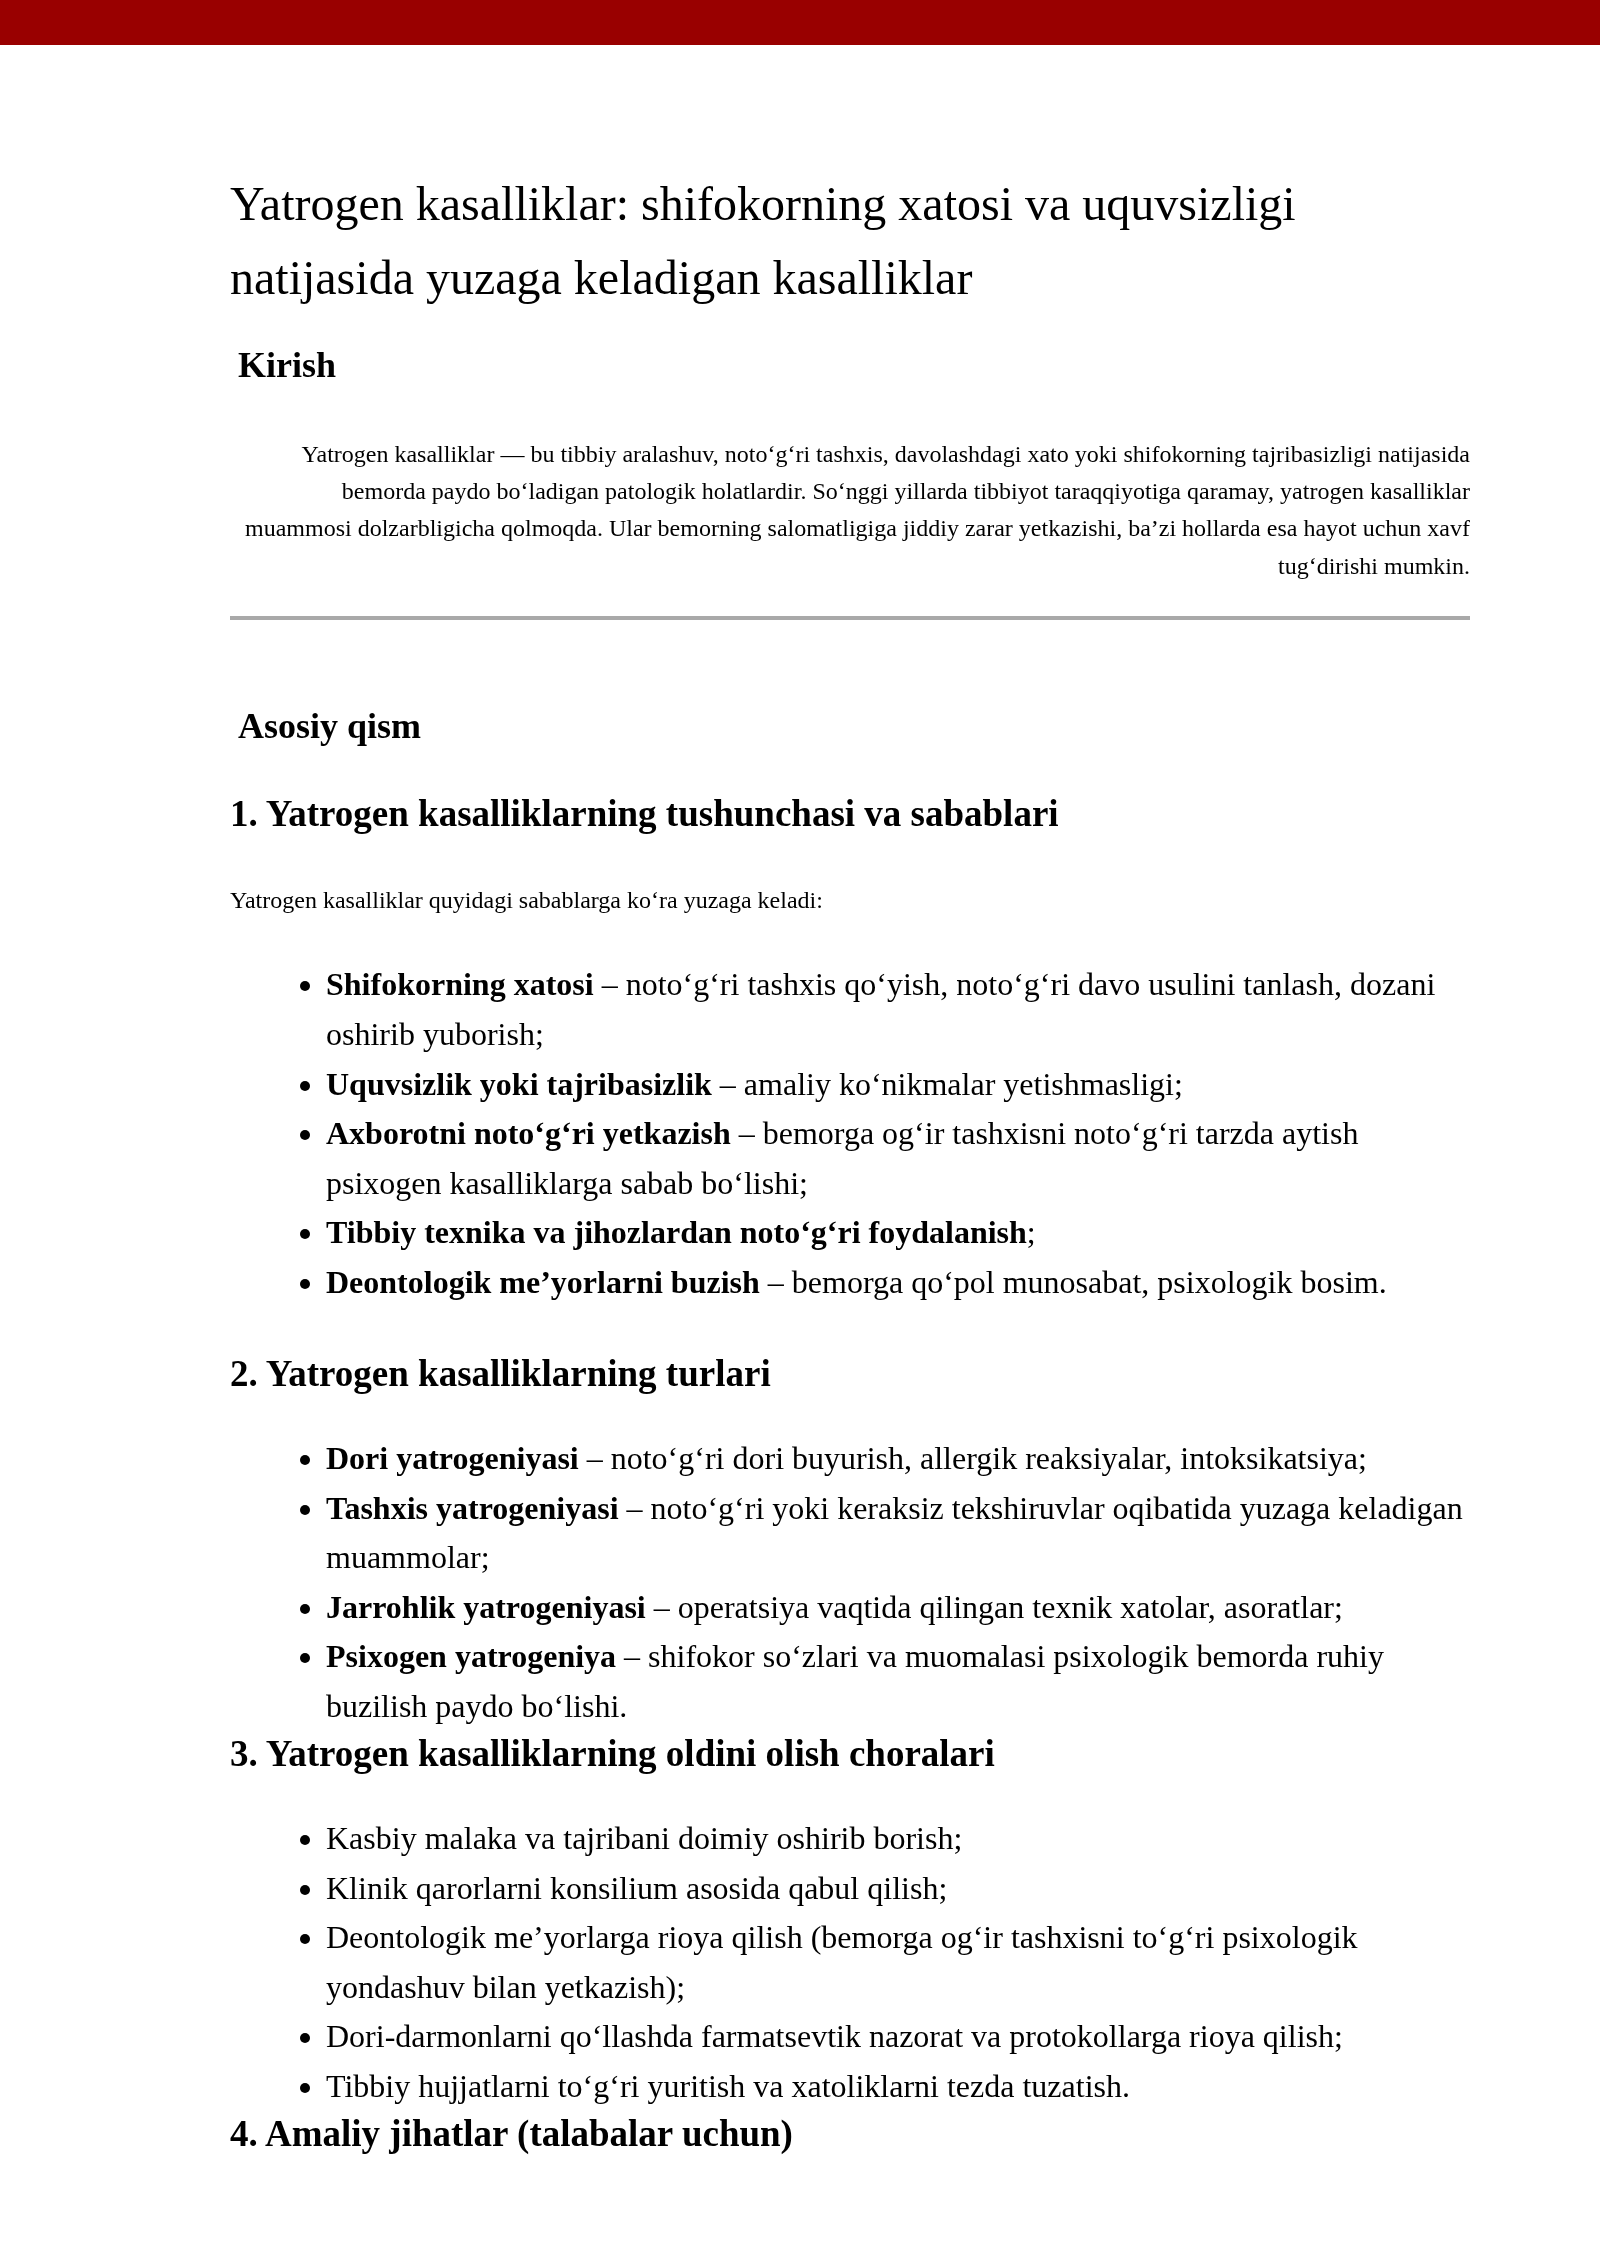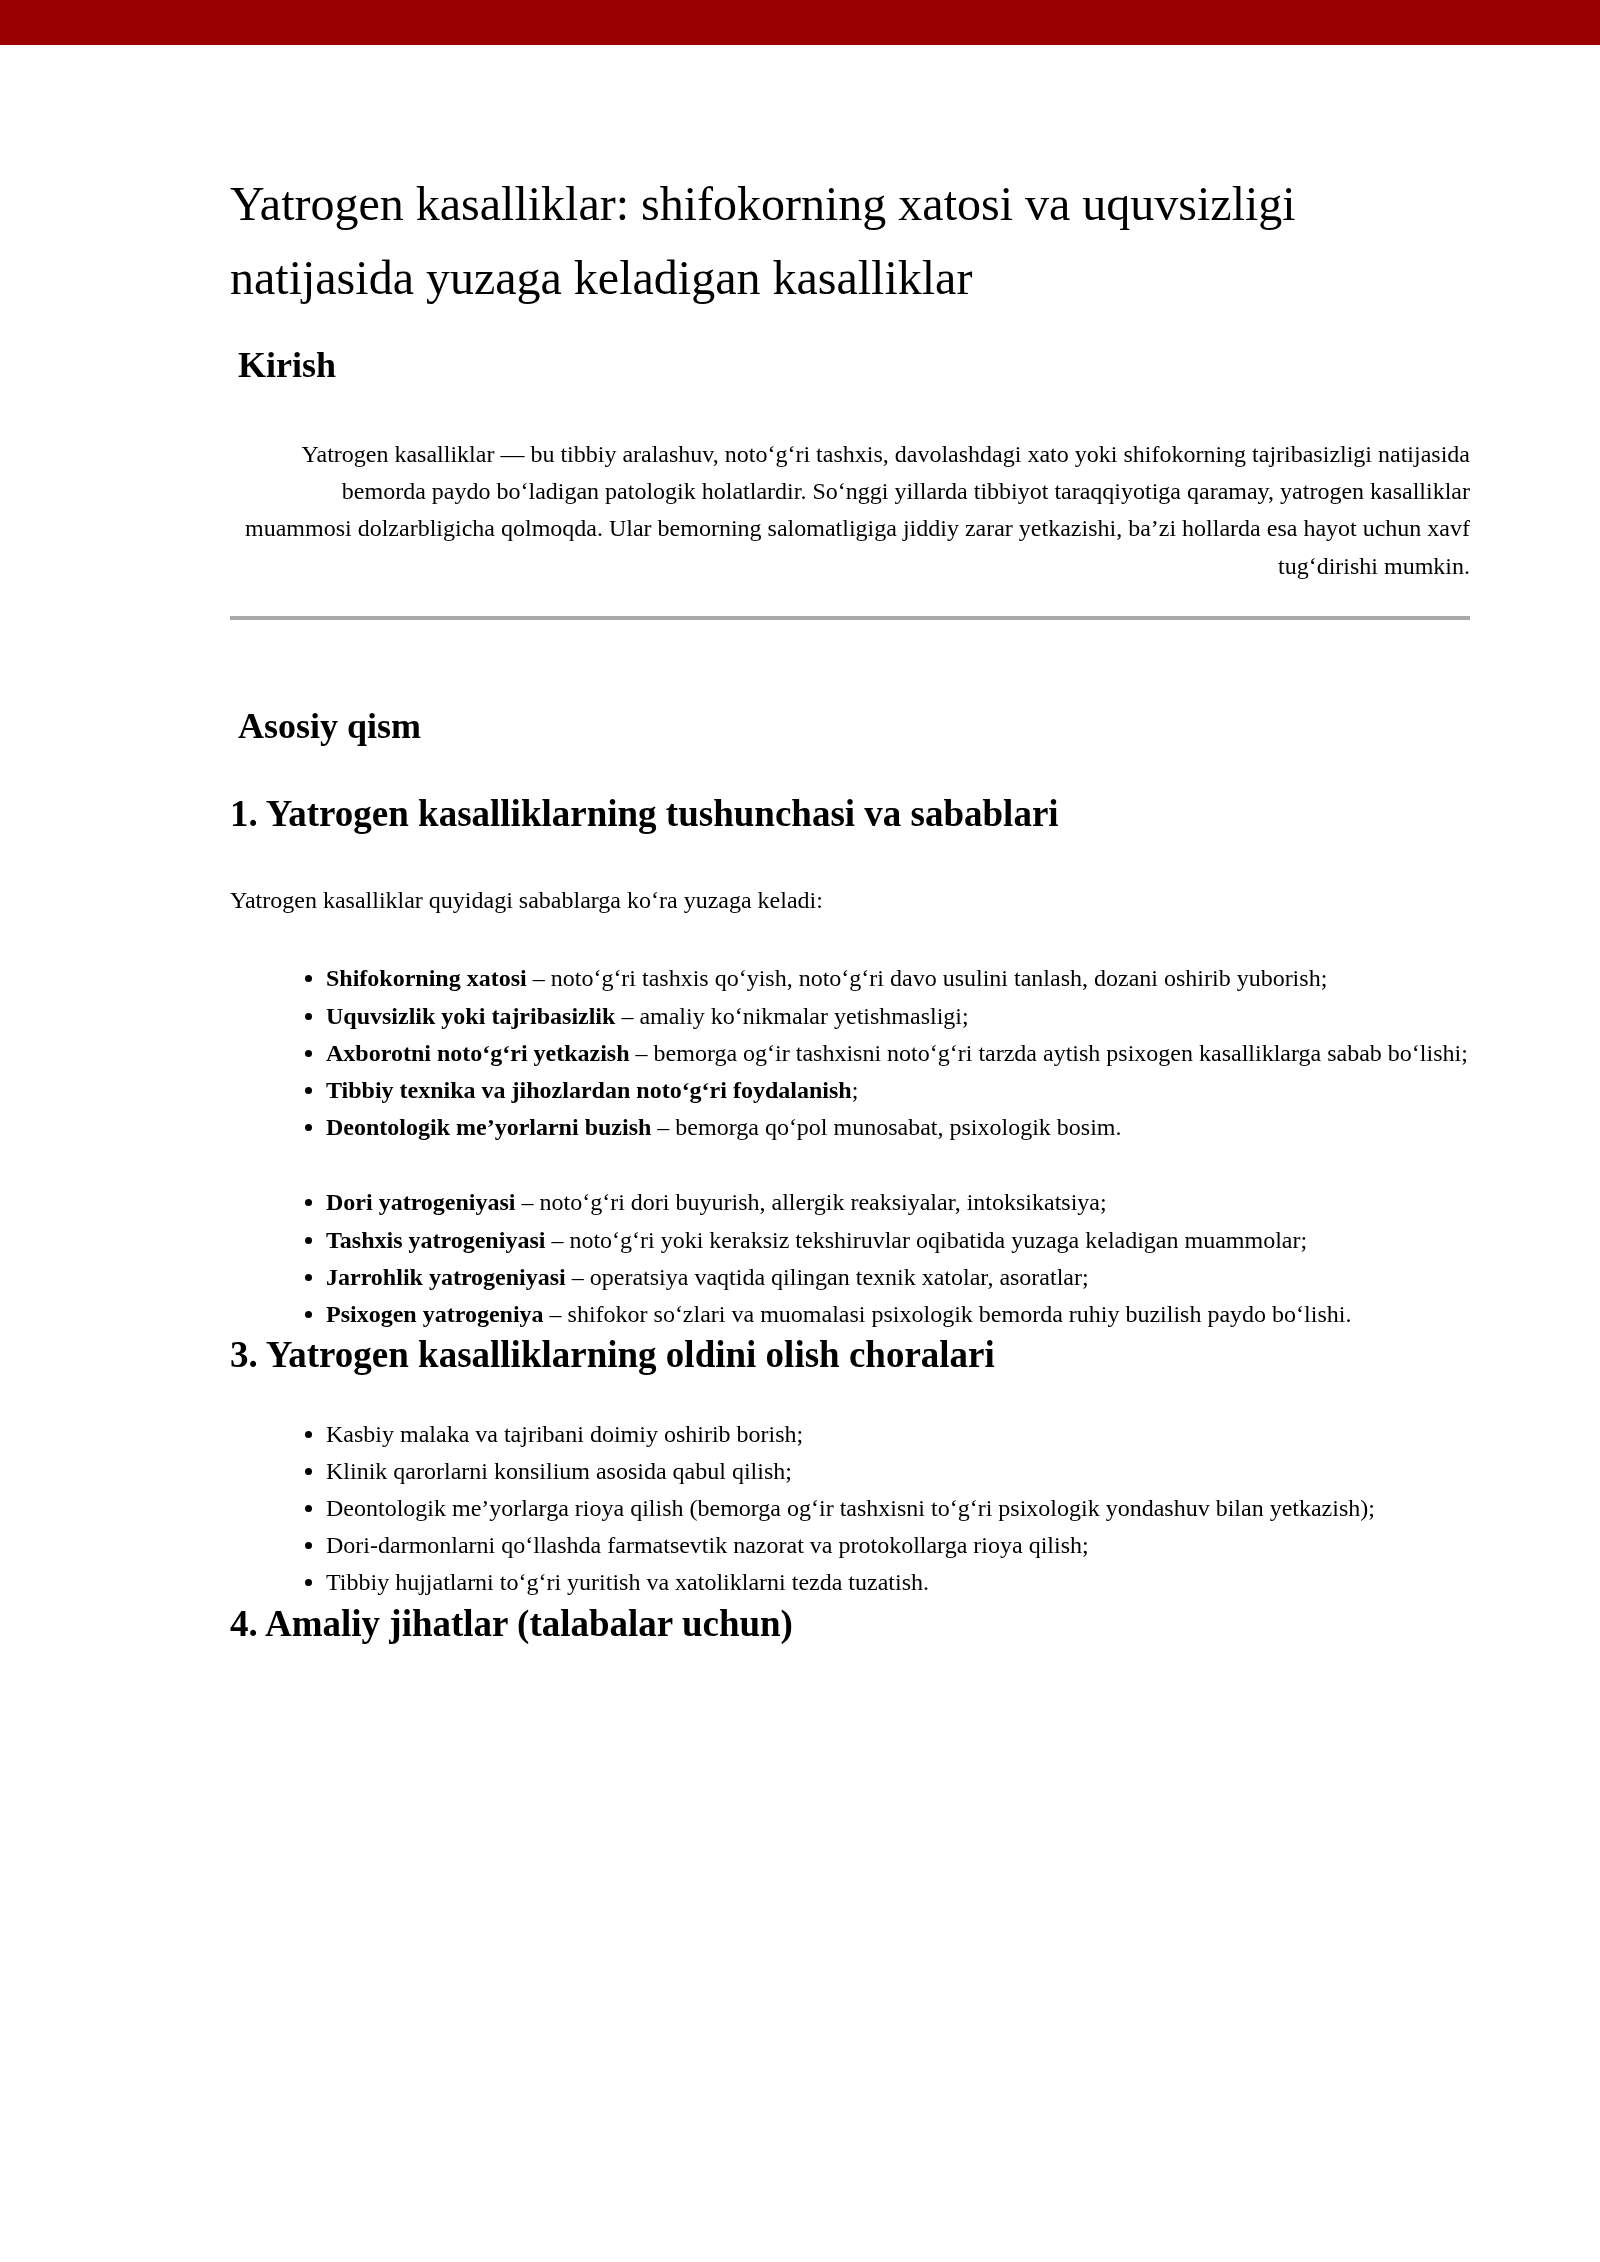--- a/index.html
+++ b/index.html
@@ -61,21 +61,21 @@
     border-top: 4px solid #a9a9a9;
     height: 0;
   }
   ul.bullet-list {
     margin: 41px 0 0 0;
     padding: 0 0 0 96px;
     list-style: disc outside;
   }
   ul.bullet-list.mt-38 { margin-top: 38px; }
   ul.bullet-list li {
-    font-size: 24px;
+    font-size: 32px;
     line-height: 1.55;
   }
   .term { font-weight: bold; }
 </style>
 </head>
 <body>
 
 <div class="top-bar"></div>
 
 <div class="page">
@@ -95,20 +95,21 @@
   <p class="lead-text">Yatrogen kasalliklar quyidagi sabablarga ko‘ra yuzaga keladi:</p>
 
   <ul class="bullet-list">
     <li><span class="term">Shifokorning xatosi</span><span> – noto‘g‘ri tashxis qo‘yish, noto‘g‘ri davo usulini tanlash, dozani oshirib yuborish;</span></li>
     <li><span class="term">Uquvsizlik yoki tajribasizlik</span><span> – amaliy ko‘nikmalar yetishmasligi;</span></li>
     <li><span class="term">Axborotni noto‘g‘ri yetkazish</span><span> – bemorga og‘ir tashxisni noto‘g‘ri tarzda aytish psixogen kasalliklarga sabab bo‘lishi;</span></li>
     <li><span class="term">Tibbiy texnika va jihozlardan noto‘g‘ri foydalanish</span><span>;</span></li>
     <li><span class="term">Deontologik me’yorlarni buzish</span><span> – bemorga qo‘pol munosabat, psixologik bosim.</span></li>
   </ul>
 
+  <h3 class="sec-h3 mt-44">2. Yatrogen kasalliklarning turlari</h3>
 
   <ul class="bullet-list mt-38">
     <li><span class="term">Dori yatrogeniyasi</span><span> – noto‘g‘ri dori buyurish, allergik reaksiyalar, intoksikatsiya;</span></li>
     <li><span class="term">Tashxis yatrogeniyasi</span><span> – noto‘g‘ri yoki keraksiz tekshiruvlar oqibatida yuzaga keladigan muammolar;</span></li>
     <li><span class="term">Jarrohlik yatrogeniyasi</span><span> – operatsiya vaqtida qilingan texnik xatolar, asoratlar;</span></li>
     <li><span class="term">Psixogen yatrogeniya</span><span> – shifokor so‘zlari va muomalasi psixologik bemorda ruhiy buzilish paydo bo‘lishi.</span></li>
   </ul>
 
   <h3 class="sec-h3 mt-40">3. Yatrogen kasalliklarning oldini olish choralari</h3>
 

